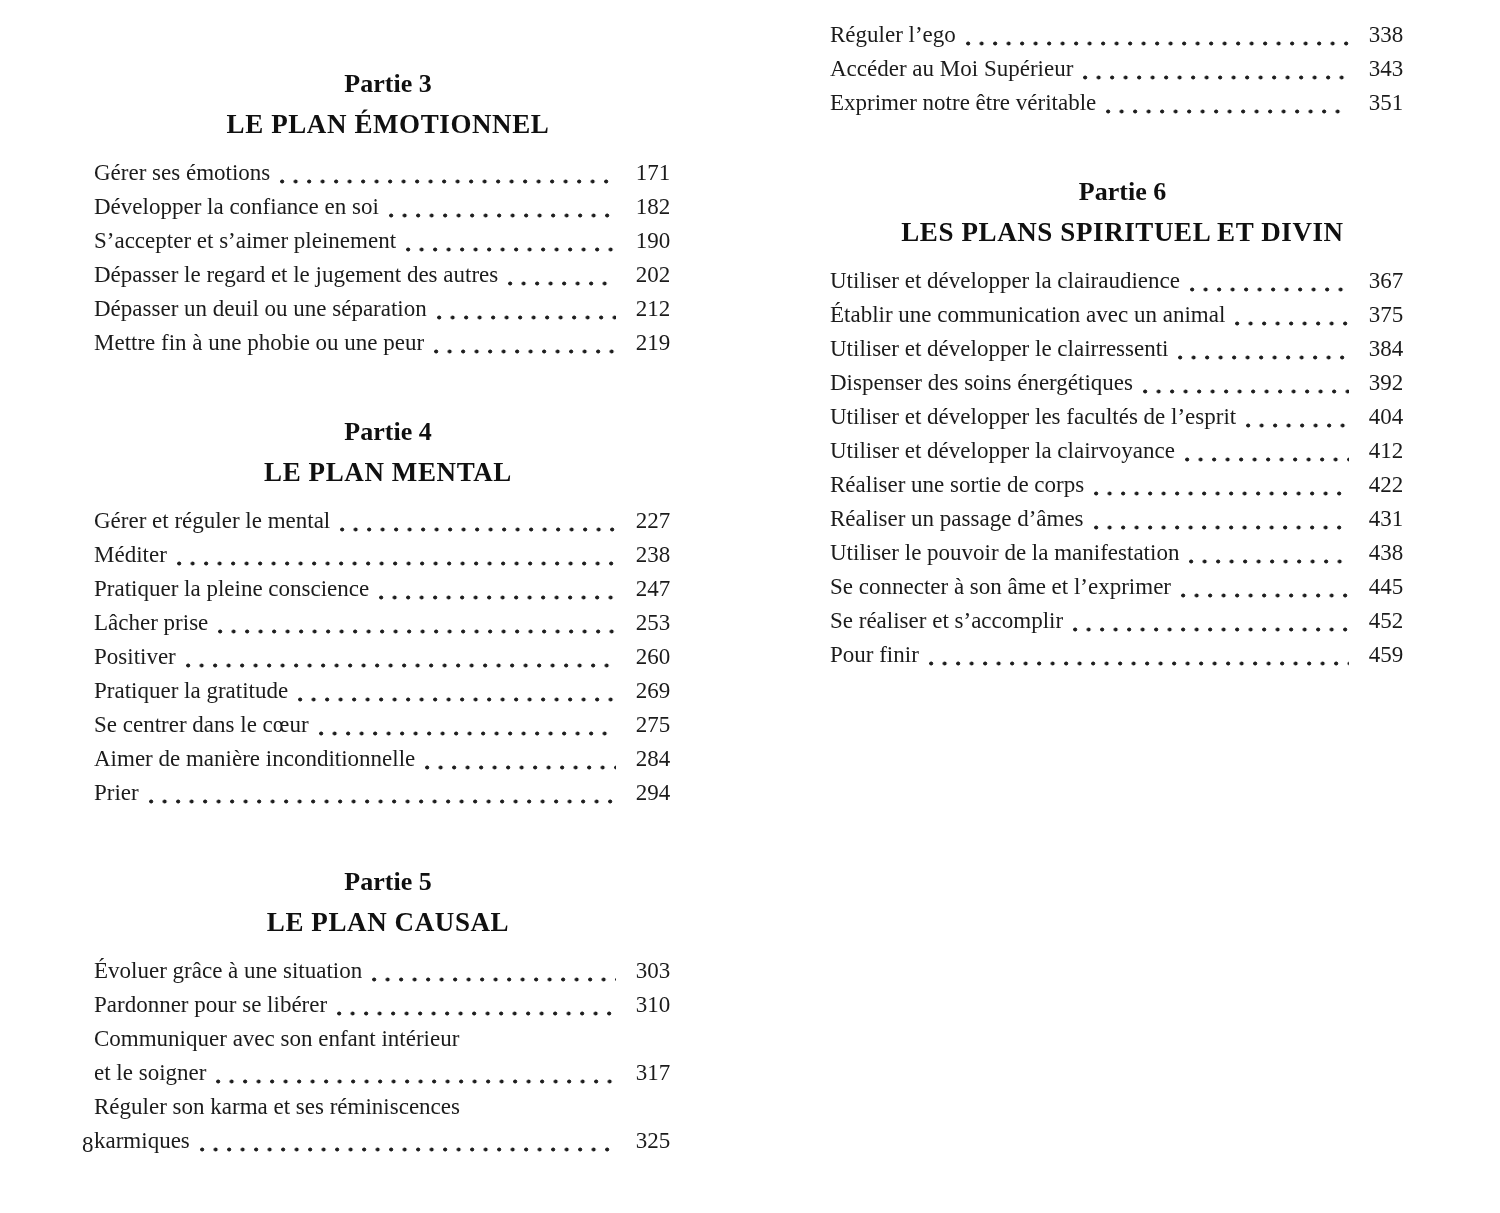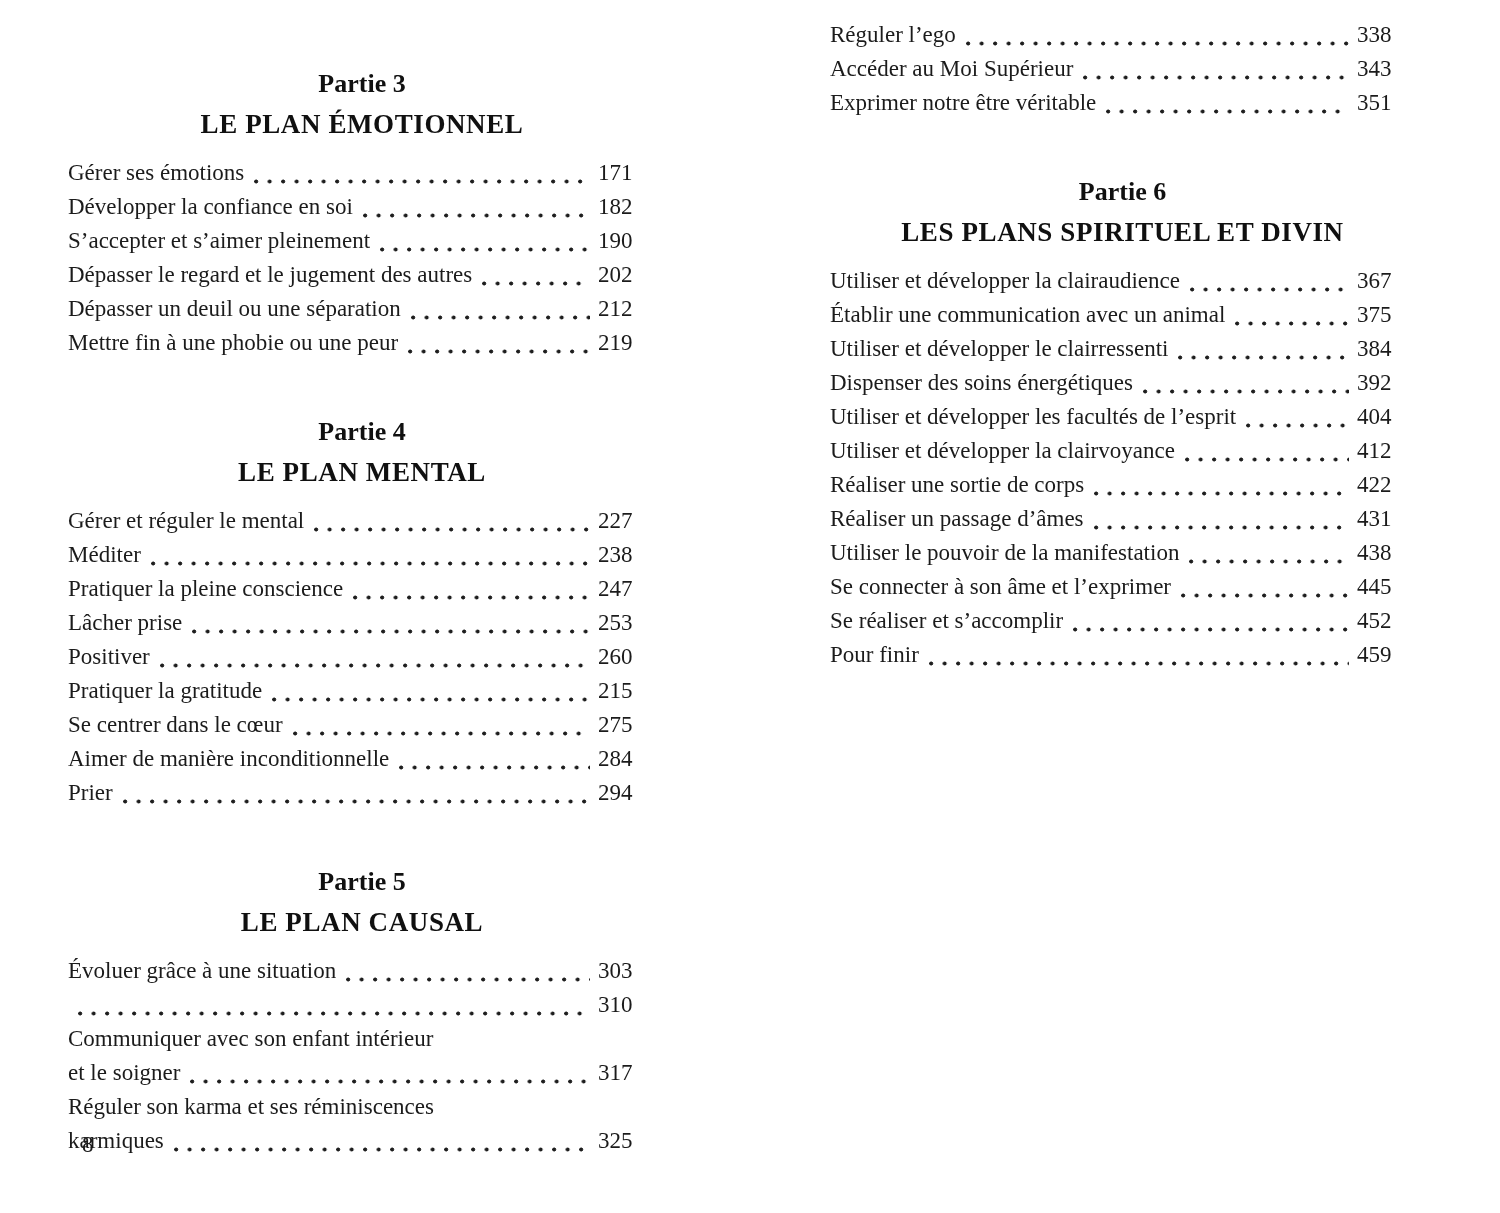--- a/index.html
+++ b/index.html
@@ -14,21 +14,21 @@
     background: #ffffff;
     font-family: "Liberation Serif", "DejaVu Serif", serif;
     color: #1b1b1b;
     overflow: hidden;
   }
   .toc-col {
     position: absolute;
     top: 0;
   }
   #col-left {
-    left: 68px;
+    left: 94px;
     width: 588px;
     padding-top: 64px;
   }
   #col-right {
     left: 830px;
     width: 585px;
     padding-top: 18px;
   }
   .block + .block {
     margin-top: 52px;
@@ -72,21 +72,21 @@
     right: 0;
     bottom: 6px;
     height: 5px;
     background-image: radial-gradient(circle at 2.2px 2.5px, #1e1e1e 1.7px, transparent 2.3px);
     background-size: 13.5px 5px;
     background-repeat: repeat-x;
   }
   .toc-page {
     flex: 0 0 auto;
     width: 58px;
-    text-align: left;
+    text-align: center;
   }
   .folio {
     position: absolute;
     left: 82px;
     top: 1128px;
     font-size: 23px;
     line-height: 34px;
   }
 </style>
 </head>
@@ -159,21 +159,21 @@
             <span class="toc-page">253</span>
           </div>
           <div class="toc-row">
             <span class="toc-label">Positiver</span>
             <span class="dot-leader"></span>
             <span class="toc-page">260</span>
           </div>
           <div class="toc-row">
             <span class="toc-label">Pratiquer la gratitude</span>
             <span class="dot-leader"></span>
-            <span class="toc-page">215</span>
+            <span class="toc-page">269</span>
           </div>
           <div class="toc-row">
             <span class="toc-label">Se centrer dans le cœur</span>
             <span class="dot-leader"></span>
             <span class="toc-page">275</span>
           </div>
           <div class="toc-row">
             <span class="toc-label">Aimer de manière inconditionnelle</span>
             <span class="dot-leader"></span>
             <span class="toc-page">284</span>
@@ -190,20 +190,21 @@
           <div class="sec-part">Partie 5</div>
           <div class="sec-title">LE PLAN CAUSAL</div>
         </div>
         <div class="entries">
           <div class="toc-row">
             <span class="toc-label">Évoluer grâce à une situation</span>
             <span class="dot-leader"></span>
             <span class="toc-page">303</span>
           </div>
           <div class="toc-row">
+            <span class="toc-label">Pardonner pour se libérer</span>
             <span class="dot-leader"></span>
             <span class="toc-page">310</span>
           </div>
           <div class="toc-row">
             <span class="toc-label">Communiquer avec son enfant intérieur</span>
           </div>
           <div class="toc-row">
             <span class="toc-label">et le soigner</span>
             <span class="dot-leader"></span>
             <span class="toc-page">317</span>

